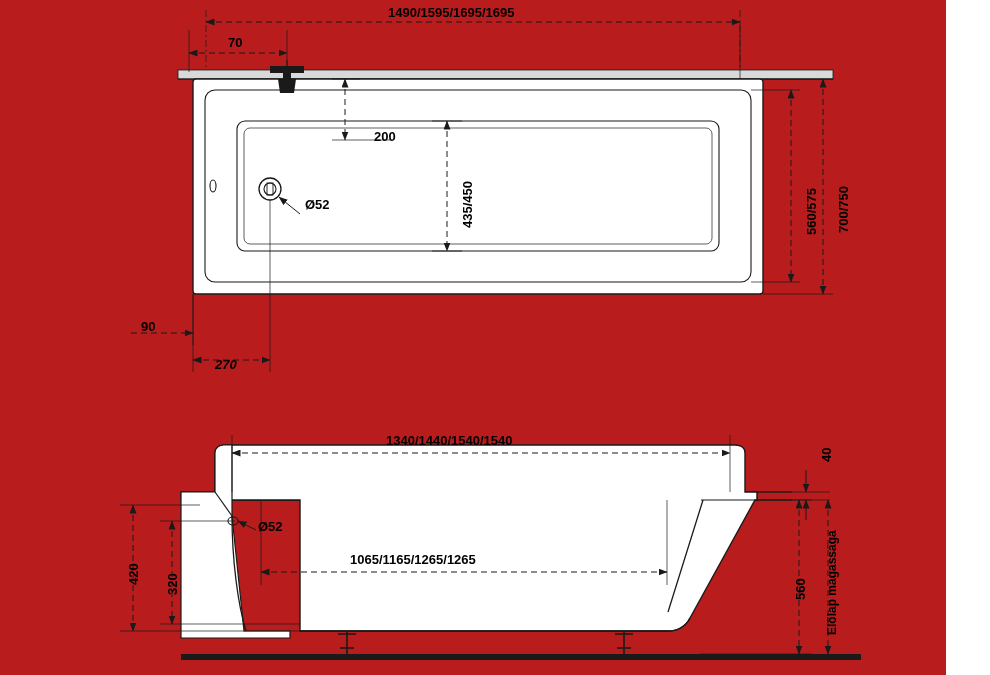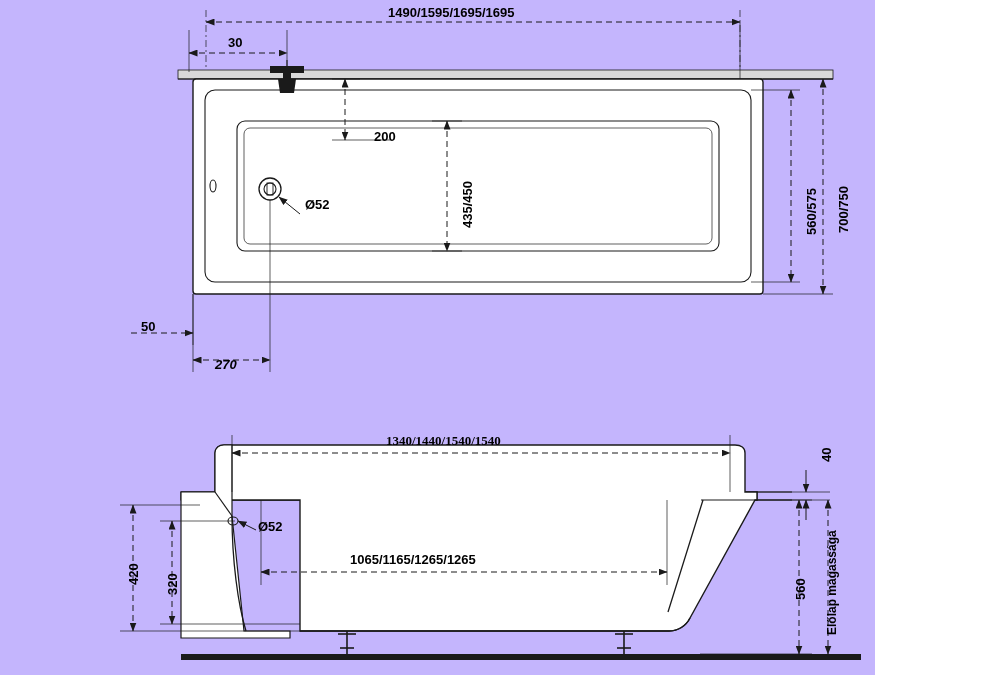--- a/index.html
+++ b/index.html
@@ -2,23 +2,23 @@
 <html><head>
 <meta charset="utf-8">
 <style>
   html, body {
     margin: 0;
     padding: 0;
     background: #ffffff;
   }
   #root {
     position: relative;
-    width: 875px;
+    width: 946px;
     height: 675px;
-    background: #c4b5fd;
+    background: #b91c1c;
     font-family: "Liberation Sans", sans-serif;
     overflow: hidden;
   }
   svg.diagram {
     position: absolute;
     left: 0;
     top: 0;
     width: 990px;
     height: 675px;
   }
@@ -168,37 +168,37 @@
       <line x1="757" y1="500" x2="812" y2="500" stroke="#1a1a1a" stroke-width="0.7"></line>
       <line x1="700" y1="654" x2="812" y2="654" stroke="#1a1a1a" stroke-width="0.7"></line>
       <line x1="799" y1="500" x2="799" y2="654" stroke="#1a1a1a" stroke-width="1" stroke-dasharray="6,4" marker-start="url(#arrTail)" marker-end="url(#arrHead)"></line>
 
       <line x1="828" y1="500" x2="828" y2="654" stroke="#1a1a1a" stroke-width="1" stroke-dasharray="6,4" marker-start="url(#arrTail)" marker-end="url(#arrHead)"></line>
     </g>
   </svg>
 
   <div class="dim-label" style="left:388px; top:6px;">1490/1595/1695/1695</div>
 
-  <div class="dim-label" style="left:228px; top:36px;">30</div>
+  <div class="dim-label" style="left:228px; top:36px;">70</div>
 
   <div class="dim-label" style="left:374px; top:130px;">200</div>
 
   <div class="dim-label vert" style="left:461px; top:228px;">435/450</div>
 
   <div class="dim-label vert" style="left:805px; top:235px;">560/575</div>
 
   <div class="dim-label vert" style="left:837px; top:233px;">700/750</div>
 
-  <div class="dim-label" style="left:141px; top:320px;">50</div>
+  <div class="dim-label" style="left:141px; top:320px;">90</div>
 
   <div class="dim-label" style="left:215px; top:358px;font-style:italic;">270</div>
 
   <div class="dim-label" style="left:305px; top:198px;">Ø52</div>
 
-  <div class="dim-label" style="left:386px; top:434px;font-family:Liberation Serif, serif;">1340/1440/1540/1540</div>
+  <div class="dim-label" style="left:386px; top:434px;">1340/1440/1540/1540</div>
 
   <div class="dim-label" style="left:350px; top:553px;">1065/1165/1265/1265</div>
 
   <div class="dim-label vert" style="left:127px; top:585px;">420</div>
 
   <div class="dim-label vert" style="left:166px; top:595px;">320</div>
 
   <div class="dim-label vert" style="left:820px; top:462px;">40</div>
 
   <div class="dim-label vert" style="left:794px; top:600px;">560</div>

